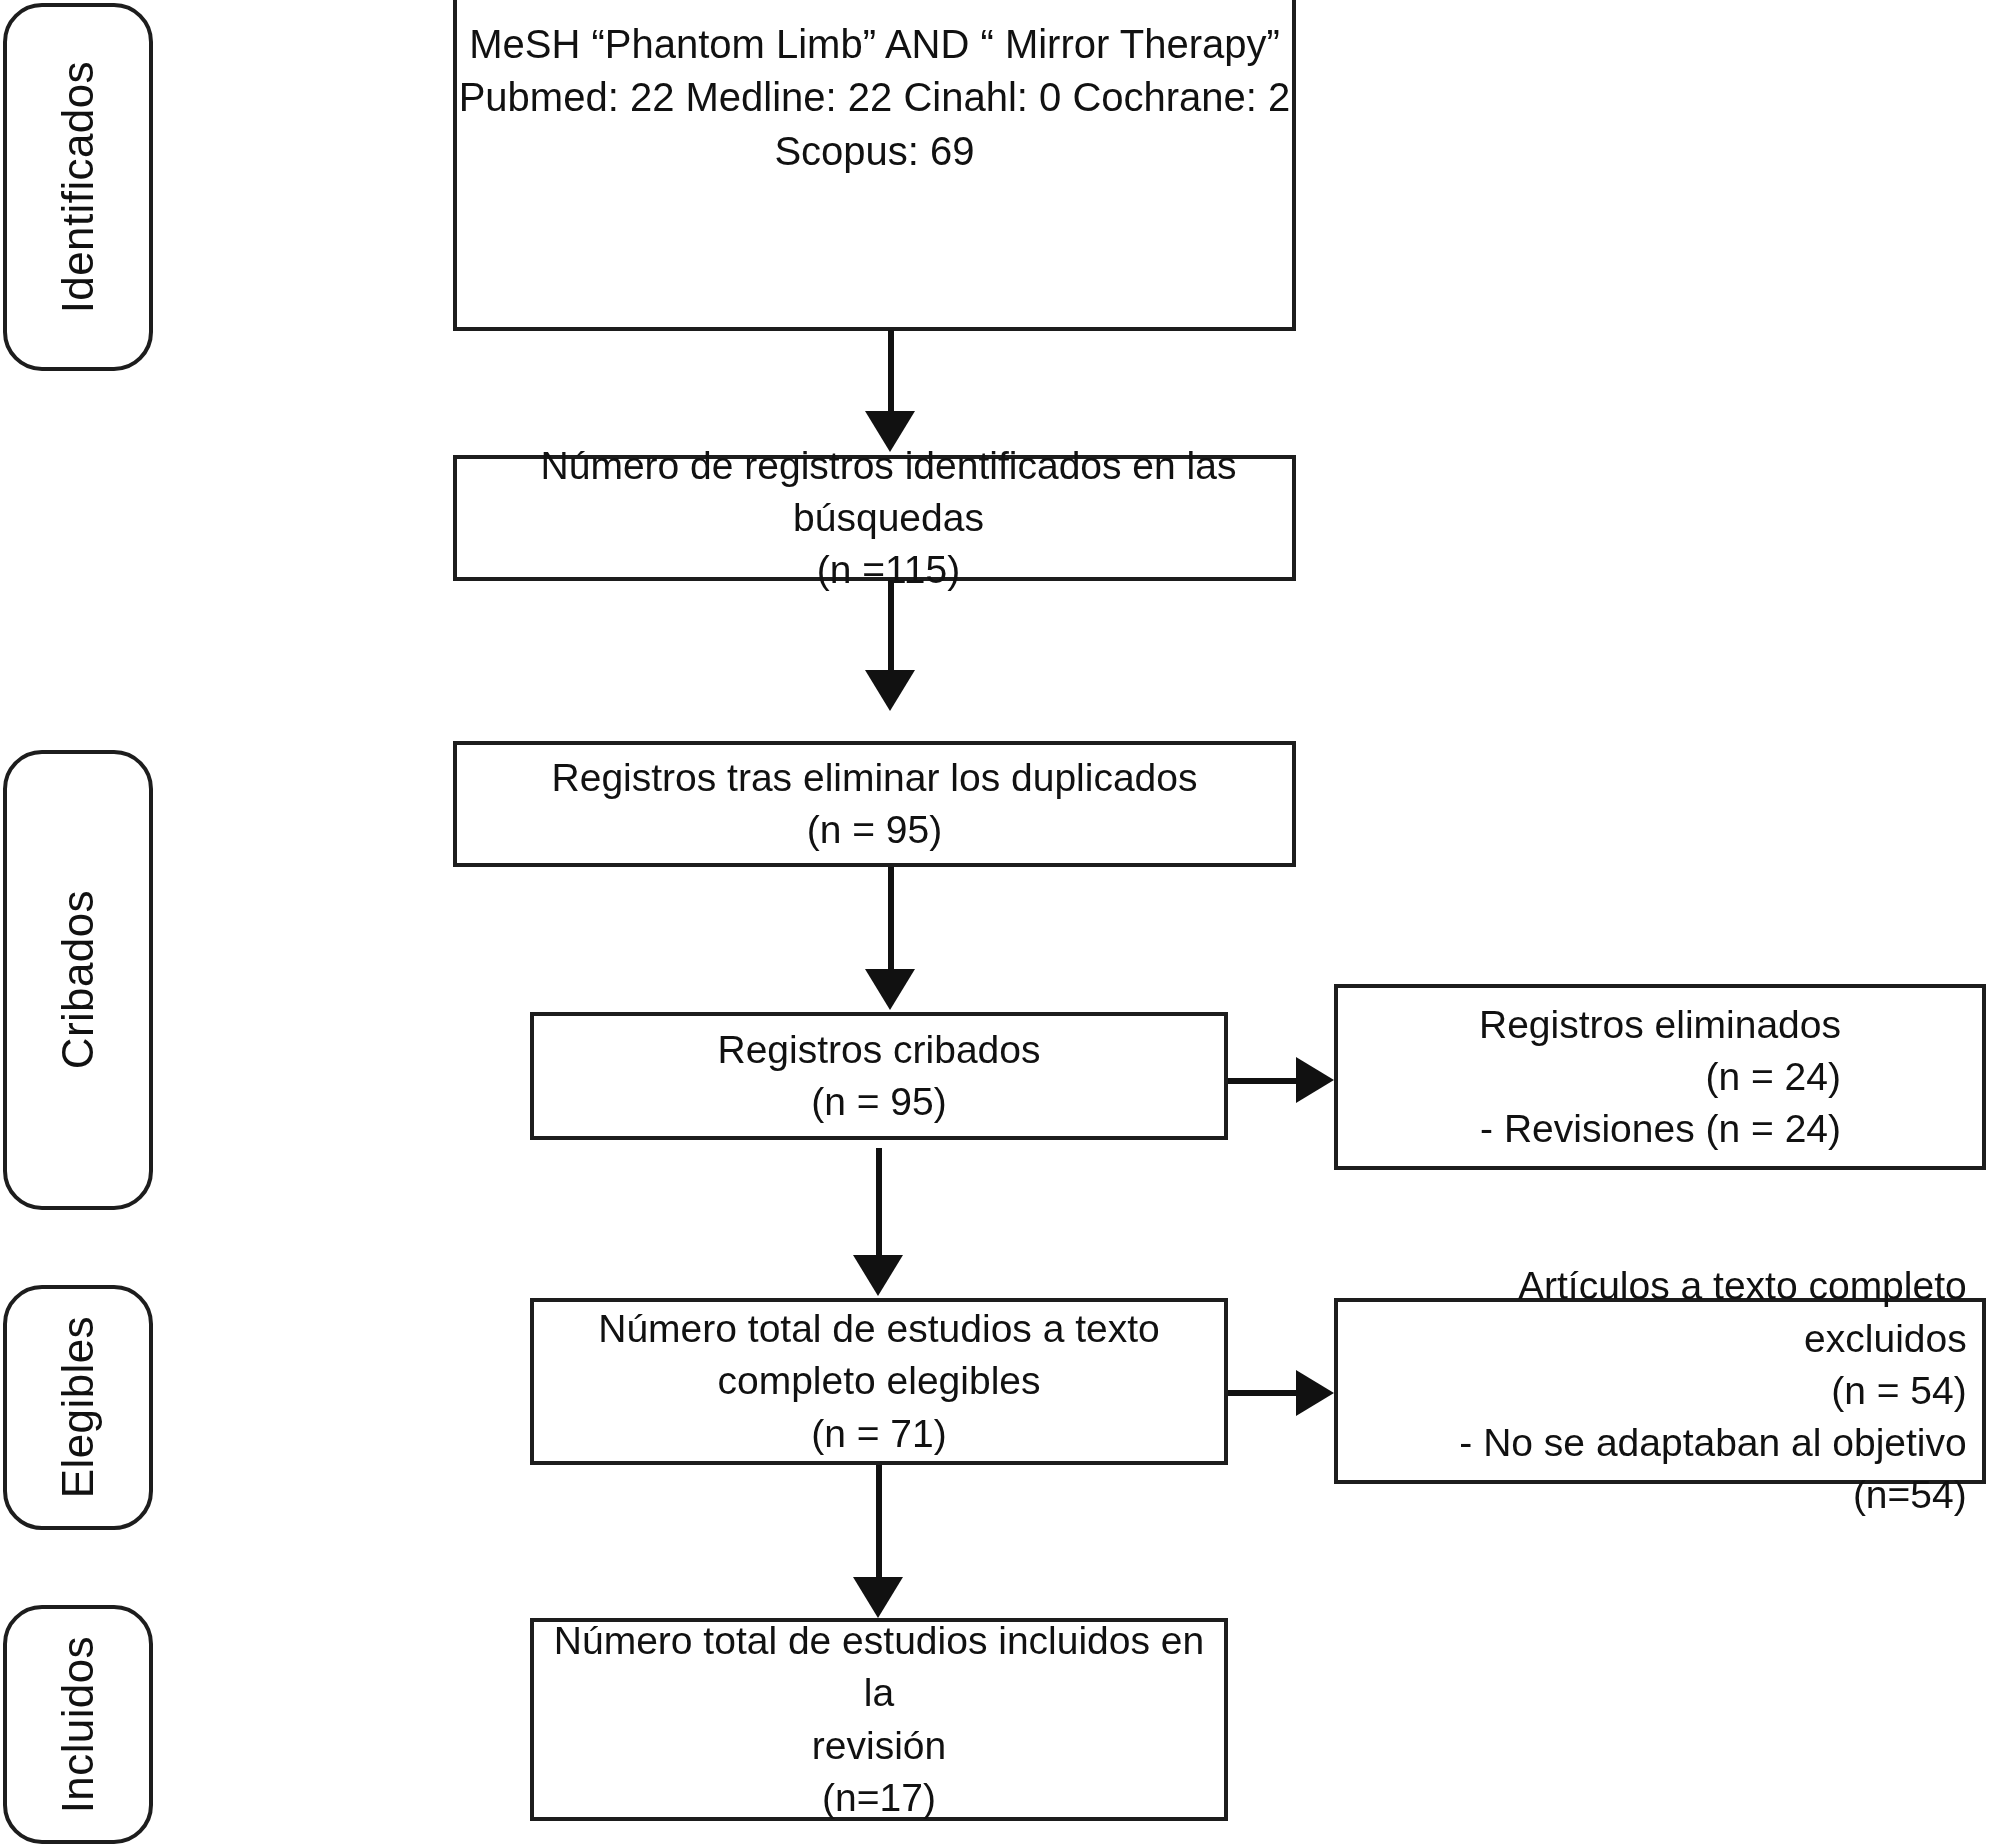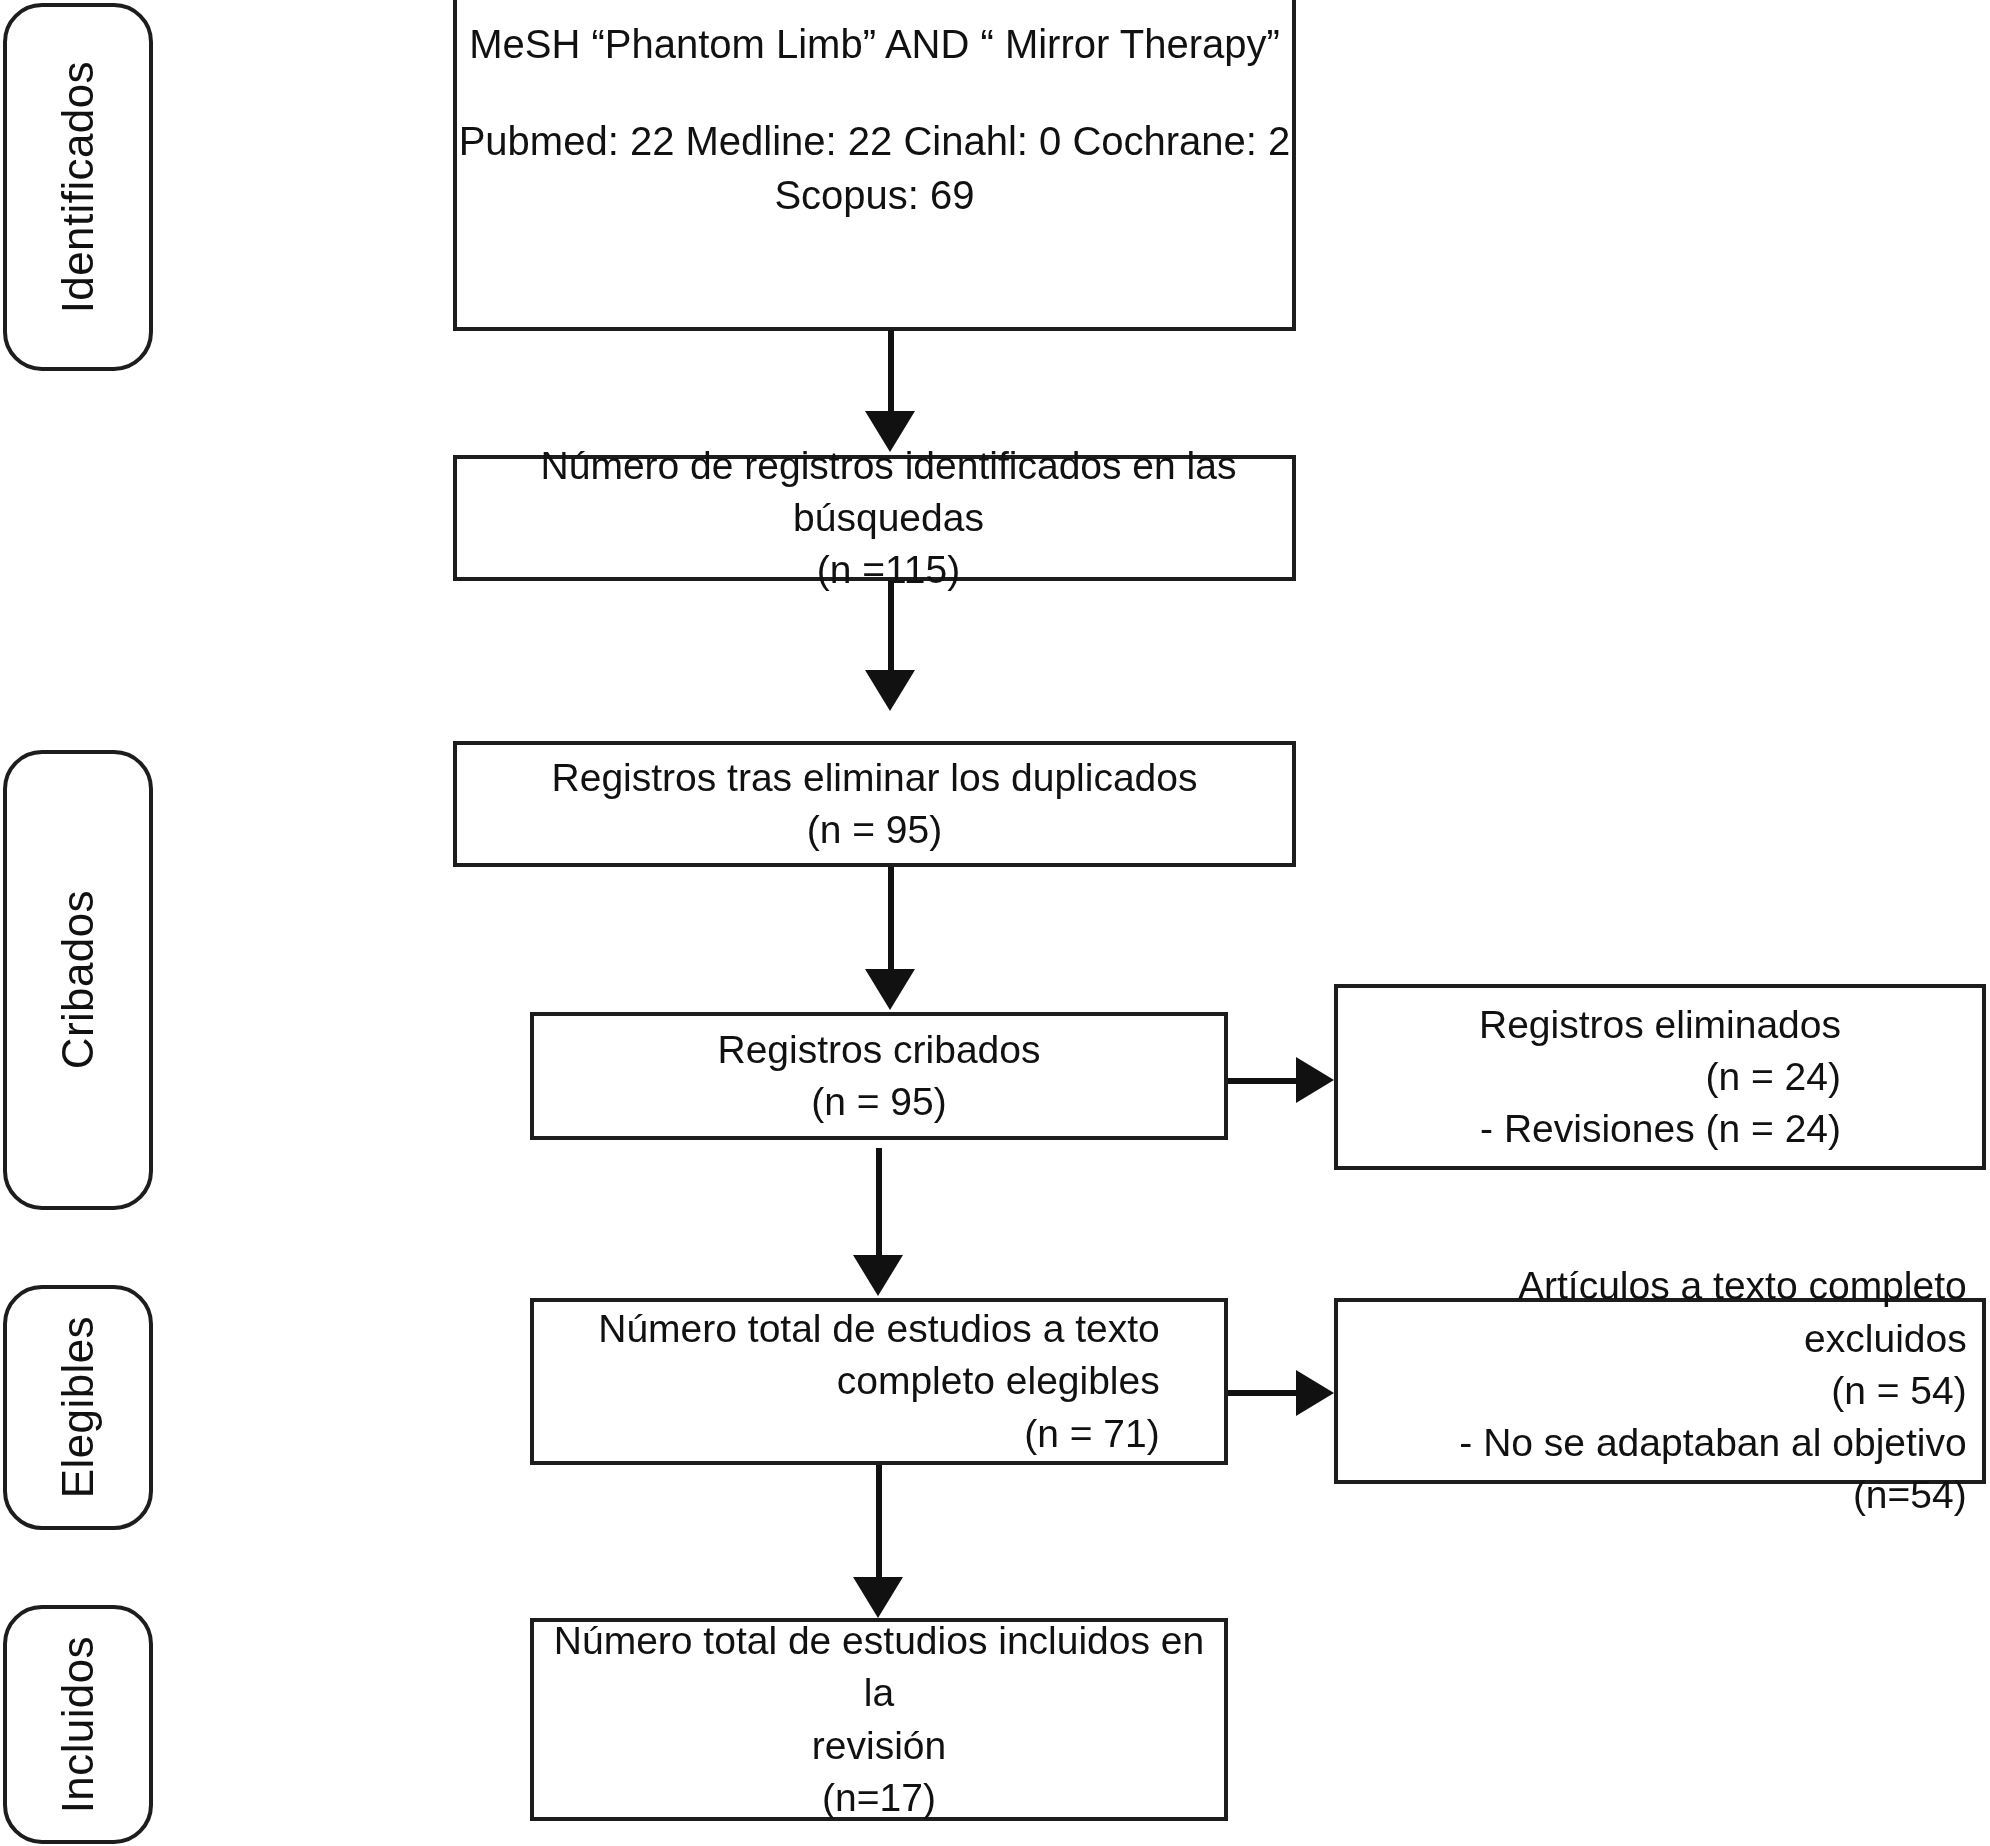--- a/index.html
+++ b/index.html
@@ -73,21 +73,20 @@
     justify-content: flex-start;
     padding-top: 19px;
     box-sizing: border-box;
   }
   .mesh-title {
     font-size: 40px;
     line-height: 1.3;
     color: #111111;
   }
   .mesh-list {
-    margin-top: 44px;
     font-size: 40px;
     line-height: 1.36;
     color: #111111;
     text-align: center;
   }
 
   
   .v-line {
     position: absolute;
     width: 6px;
@@ -176,21 +175,21 @@
 
   <div class="flow-box" style="left:1334px; top:984px; width:652px; height:186px;">
     <div class="flow-text left-align">Registros eliminados
 (n = 24)
 - Revisiones (n = 24)</div>
   </div>
 
   <div class="v-line" style="left:876px; top:1148px; width:6px; height:111px;"></div>
   <div class="arrow-down" style="left:853px; top:1255px;"></div>
 
-  <div class="flow-box" style="left:530px; top:1298px; width:698px; height:167px;text-align:right;">
+  <div class="flow-box" style="left:530px; top:1298px; width:698px; height:167px;">
     <div class="flow-text">Número total de estudios a texto
 completo elegibles
 (n  = 71)</div>
   </div>
 
   <div class="h-line" style="left:1228px; top:1390px; width:94px; height:6px;"></div>
   <div class="arrow-right" style="left:1296px; top:1370px;"></div>
 
   <div class="flow-box" style="left:1334px; top:1298px; width:652px; height:186px;">
     <div class="flow-text left-align">Artículos a texto completo excluidos

